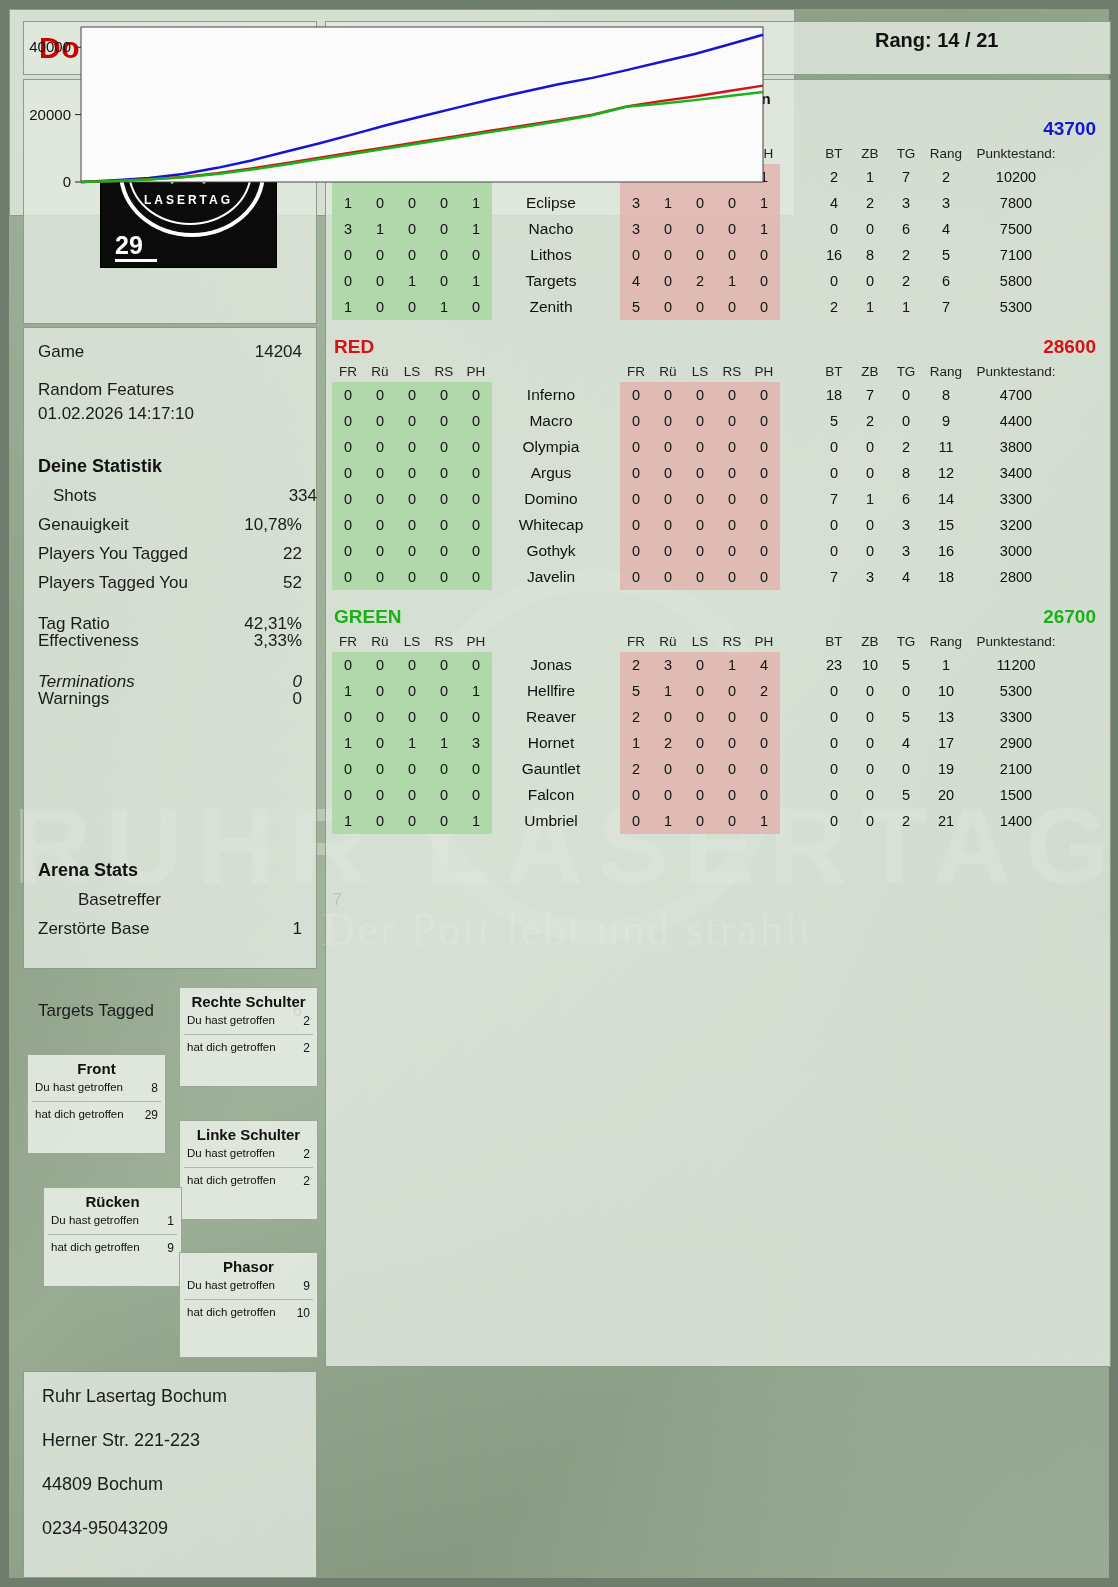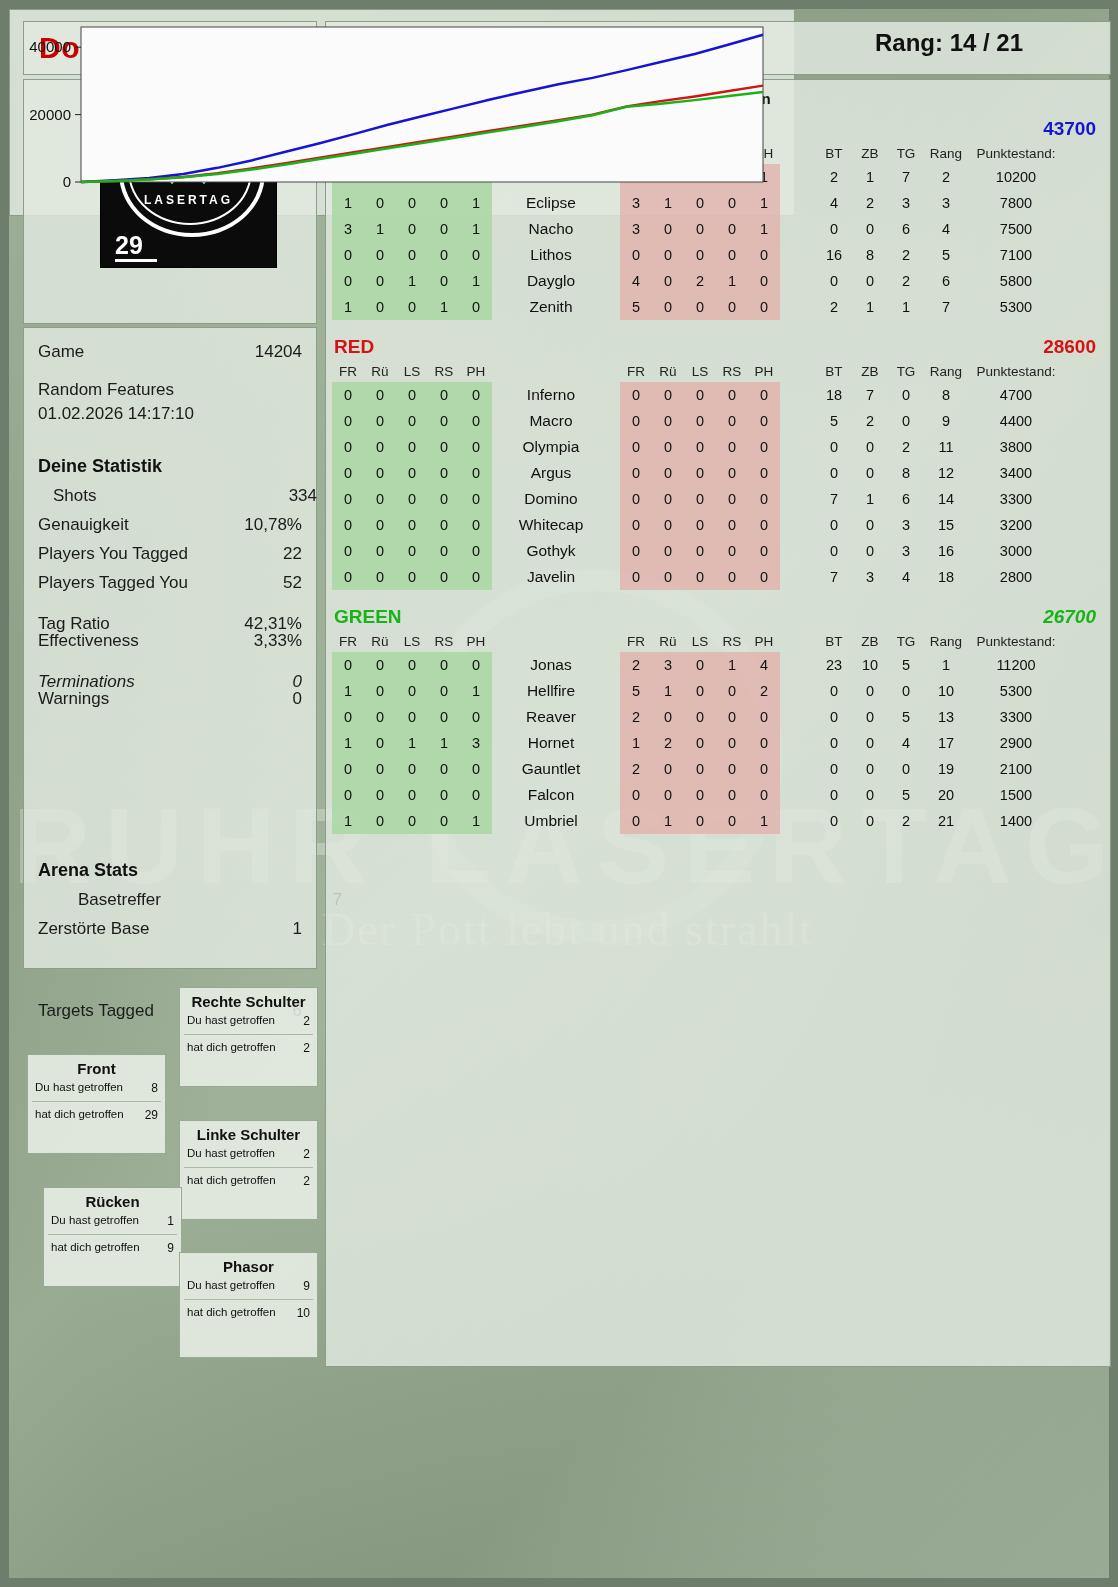--- a/index.html
+++ b/index.html
@@ -41,21 +41,21 @@
   }
   
   #hdr-left{left:14px;top:12px;width:292px;height:52px;}
   #hdr-right{left:316px;top:12px;width:784px;height:52px;}
   #player-name{
     position:absolute;left:30px;top:22px;font-size:30px;font-weight:bold;color:#cc0000;
     letter-spacing:.5px;
   }
   #score-label{position:absolute;left:356px;top:22px;font-size:27px;font-weight:bold;color:#111;}
   #team-label{position:absolute;left:658px;top:22px;font-size:27px;font-weight:bold;color:#cc0000;}
-  #rank-label{position:absolute;left:866px;top:20px;font-size:24px;font-weight:bold;color:#111;}
+  #rank-label{position:absolute;left:866px;top:20px;font-size:20px;font-weight:bold;color:#111;}
   
   #logo-panel{left:14px;top:70px;width:292px;height:243px;}
   #logo{
     position:absolute;left:76px;top:16px;width:175px;height:170px;background:#0b0b0b;
     border:1px solid #000;
   }
   #logo .ring{
     position:absolute;left:18px;top:12px;width:138px;height:120px;border:4px solid #fff;
     border-radius:50%;
   }
@@ -234,20 +234,26 @@
         <div class="hrow"><span>hat dich getroffen</span><span class="vv">9</span></div>
       </div>
       <div class="hitbox" style="left: 170px; top: 1243px; width: 137px; height: 104px;">
         <div class="title">Phasor</div>
         <div class="hrow"><span>Du hast getroffen</span><span class="vv">9</span></div>
         <div class="hbsep"></div>
         <div class="hrow"><span>hat dich getroffen</span><span class="vv">10</span></div>
       </div>
     </div>
 
+  <div class="panel" id="addr-panel">
+    <div class="addr-line" style="top:14px;">Ruhr Lasertag Bochum</div>
+    <div class="addr-line" style="top:58px;">Herner Str. 221-223</div>
+    <div class="addr-line" style="top:102px;">44809 Bochum</div>
+    <div class="addr-line" style="top:146px;">0234-95043209</div>
+  </div>
 
   <div class="panel" id="main-panel">
     <div class="colhead" style="left:10px;top:10px;">Du hast getroffen</div>
     <div class="colhead" style="left:318px;top:10px;">hat dich getroffen</div>
     <div id="teams-container">
         <div class="teamname" style="left: 8px; top: 38px; color: rgb(20, 20, 210);">BLUE</div>
         <div class="teamscore" style="left: 600px; top: 38px; width: 170px; color: rgb(20, 20, 210);">43700</div>
         <table class="stat" style="left: 6px; top: 62px;">
           <tbody>
             <tr class="hdrrow">
@@ -344,21 +350,21 @@
               <td class="c2">2</td>
               <td class="c2 rangc">5</td>
               <td class="ptsc">7100</td>
             </tr>
             <tr>
               <td class="c leftblk">0</td>
               <td class="c leftblk">0</td>
               <td class="c leftblk">1</td>
               <td class="c leftblk">0</td>
               <td class="c leftblk">1</td>
-              <td class="namecell">Dayglo</td>
+              <td class="namecell">Targets</td>
               <td class="c rightblk">4</td>
               <td class="c rightblk">0</td>
               <td class="c rightblk">2</td>
               <td class="c rightblk">1</td>
               <td class="c rightblk">0</td>
               <td class="spacer"></td>
               <td class="c2">0</td>
               <td class="c2">0</td>
               <td class="c2">2</td>
               <td class="c2 rangc">6</td>
@@ -556,21 +562,21 @@
               <td class="spacer"></td>
               <td class="c2">7</td>
               <td class="c2">3</td>
               <td class="c2">4</td>
               <td class="c2 rangc">18</td>
               <td class="ptsc">2800</td>
             </tr>
           </tbody>
         </table>
         <div class="teamname" style="left: 8px; top: 526px; color: rgb(25, 179, 25);">GREEN</div>
-        <div class="teamscore" style="left: 600px; top: 526px; width: 170px; color: rgb(25, 179, 25); font-style: italic;">26700</div>
+        <div class="teamscore" style="left: 600px; top: 526px; width: 170px; color: rgb(25, 179, 25);">26700</div>
         <table class="stat" style="left: 6px; top: 550px;">
           <tbody>
             <tr class="hdrrow">
               <td class="c">FR</td>
               <td class="c">Rü</td>
               <td class="c">LS</td>
               <td class="c">RS</td>
               <td class="c">PH</td>
               <td class="namecell"></td>
               <td class="c">FR</td>

